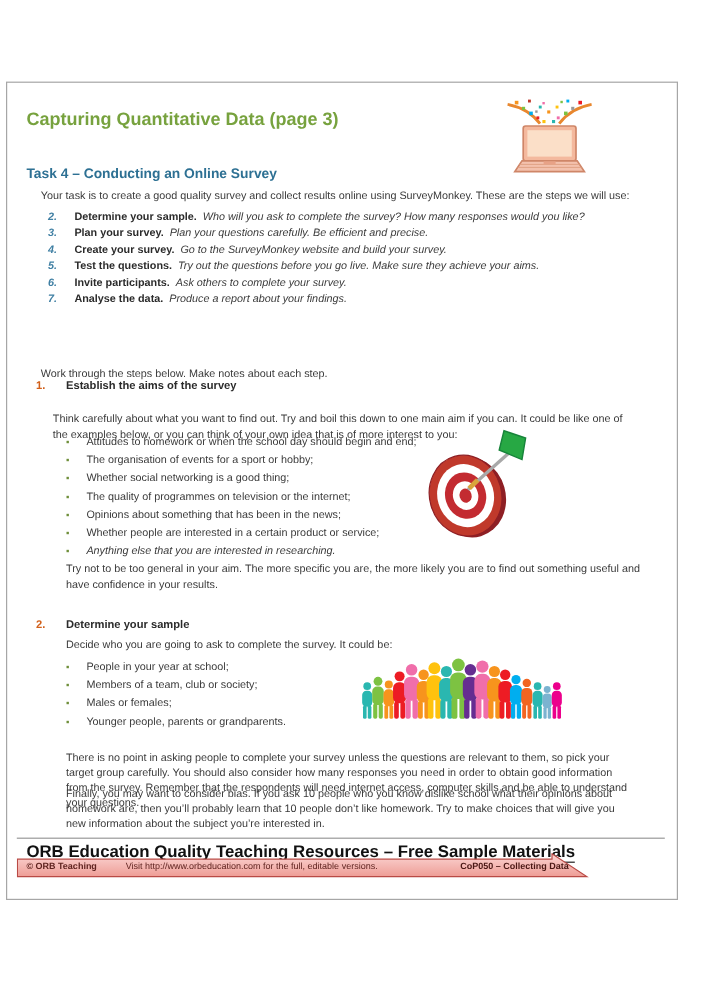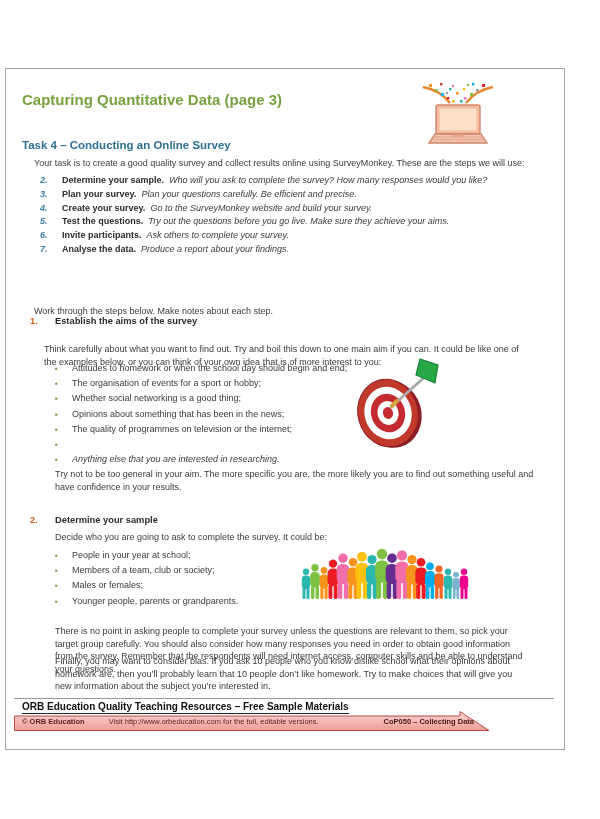--- a/index.html
+++ b/index.html
@@ -25,21 +25,21 @@
   .b-icon{display:inline-block;width:17px;color:#6f8f3a;font-size:8px;}
   .b-icon::before{content:"▪";}
   .italic{font-style:italic;}
   .sec1-closing{left:49px;top:399px;width:486px;}
   .sec2-head{left:24px;top:446px;}
   .sec2-para{left:49px;top:462px;width:480px;}
   .bullets2{left:49px;top:481px;}
   .sec2-closing1{left:49px;top:556px;width:474px;}
   .sec2-closing2{left:49px;top:586px;width:474px;}
   .footer-rule{left:8px;top:629px;width:540px;border-top:1px solid #999;}
-  .resources{left:16px;top:632px;font-size:10px;font-weight:bold;color:#111;border-bottom:1.6px solid #222;padding-bottom:1px;}
+  .resources{left:16px;top:632px;font-size:14px;font-weight:bold;color:#111;border-bottom:1.6px solid #222;padding-bottom:1px;}
   .footer-bar-svg{left:8px;top:642px;}
   .bar-left{left:16px;top:648px;font-size:7.5px;color:#5f2420;white-space:nowrap;}
   .bar-copy{font-weight:bold;}
   .bar-visit{margin-left:24px;}
   .bar-code{top:648px;right:90px;font-size:7.5px;font-weight:bold;color:#4a1815;white-space:nowrap;}
   .laptop{left:413px;top:12px;}
   .target{left:338px;top:288px;}
   .crowd{left:292px;top:478px;}
 </style>
 </head>
@@ -96,23 +96,23 @@
   <div class="abs body-text work-note">Work through the steps below.  Make notes about each step.</div>
 
   <div class="abs sec-head sec1-head"><span class="sec-num">1.</span><span>Establish the aims of the survey</span></div>
 
   <div class="abs body-text sec1-para">Think carefully about what you want to find out.  Try and boil this down to one main aim if you can.  It could be like one of the examples below, or you can think of your own idea that is of more interest to you:</div>
 
   <div class="abs bullets">
     <div class="bullet-row"><span class="b-icon"></span><span>Attitudes to homework or when the school day should begin and end;</span></div>
     <div class="bullet-row"><span class="b-icon"></span><span>The organisation of events for a sport or hobby;</span></div>
     <div class="bullet-row"><span class="b-icon"></span><span>Whether social networking is a good thing;</span></div>
+    <div class="bullet-row"><span class="b-icon"></span><span>The quality of programmes on television or the internet;</span></div>
     <div class="bullet-row"><span class="b-icon"></span><span>Opinions about something that has been in the news;</span></div>
-    <div class="bullet-row"><span class="b-icon"></span><span>The quality of programmes on television or the internet;</span></div>
-    <div class="bullet-row"><span class="b-icon"></span></div>
+    <div class="bullet-row"><span class="b-icon"></span><span>Whether people are interested in a certain product or service;</span></div>
     <div class="bullet-row"><span class="b-icon"></span><span class="italic">Anything else that you are interested in researching.</span></div>
   </div>
 
   <svg class="abs target" width="100" height="108" viewBox="0 0 100 108">
     <g transform="rotate(-16 44 56)">
       <ellipse cx="47" cy="58" rx="30" ry="34" fill="#8e1f24"></ellipse>
       <ellipse cx="44" cy="56" rx="30" ry="34" fill="#c0392b" stroke="#8e1f24" stroke-width="1"></ellipse>
       <ellipse cx="44" cy="56" rx="23.5" ry="26.5" fill="#ffffff"></ellipse>
       <ellipse cx="44" cy="56" rx="17" ry="19.5" fill="#c32b31"></ellipse>
       <ellipse cx="44" cy="56" rx="10.5" ry="12" fill="#ffffff"></ellipse>
@@ -173,16 +173,16 @@
 
   <svg class="abs footer-bar-svg" width="478" height="21" viewBox="0 0 478 21">
     <defs>
       <linearGradient id="barg" x1="0" y1="0" x2="0" y2="1">
         <stop offset="0" stop-color="#fbd5d3"></stop>
         <stop offset="1" stop-color="#ee9d96"></stop>
       </linearGradient>
     </defs>
     <polygon points="0.5,5 446,5 446,0.5 475,19.5 0.5,19.5" fill="url(#barg)" stroke="#b94a45" stroke-width="1"></polygon>
   </svg>
-  <div class="abs bar-left"><span class="bar-copy">© ORB Education</span><span class="bar-visit">Visit http://www.orbeducation.com for the full, editable versions.</span></div>
+  <div class="abs bar-left"><span class="bar-copy">© ORB Teaching</span><span class="bar-visit">Visit http://www.orbeducation.com for the full, editable versions.</span></div>
   <div class="abs bar-code">CoP050 – Collecting Data</div>
 
 </div>
 
 </body></html>

